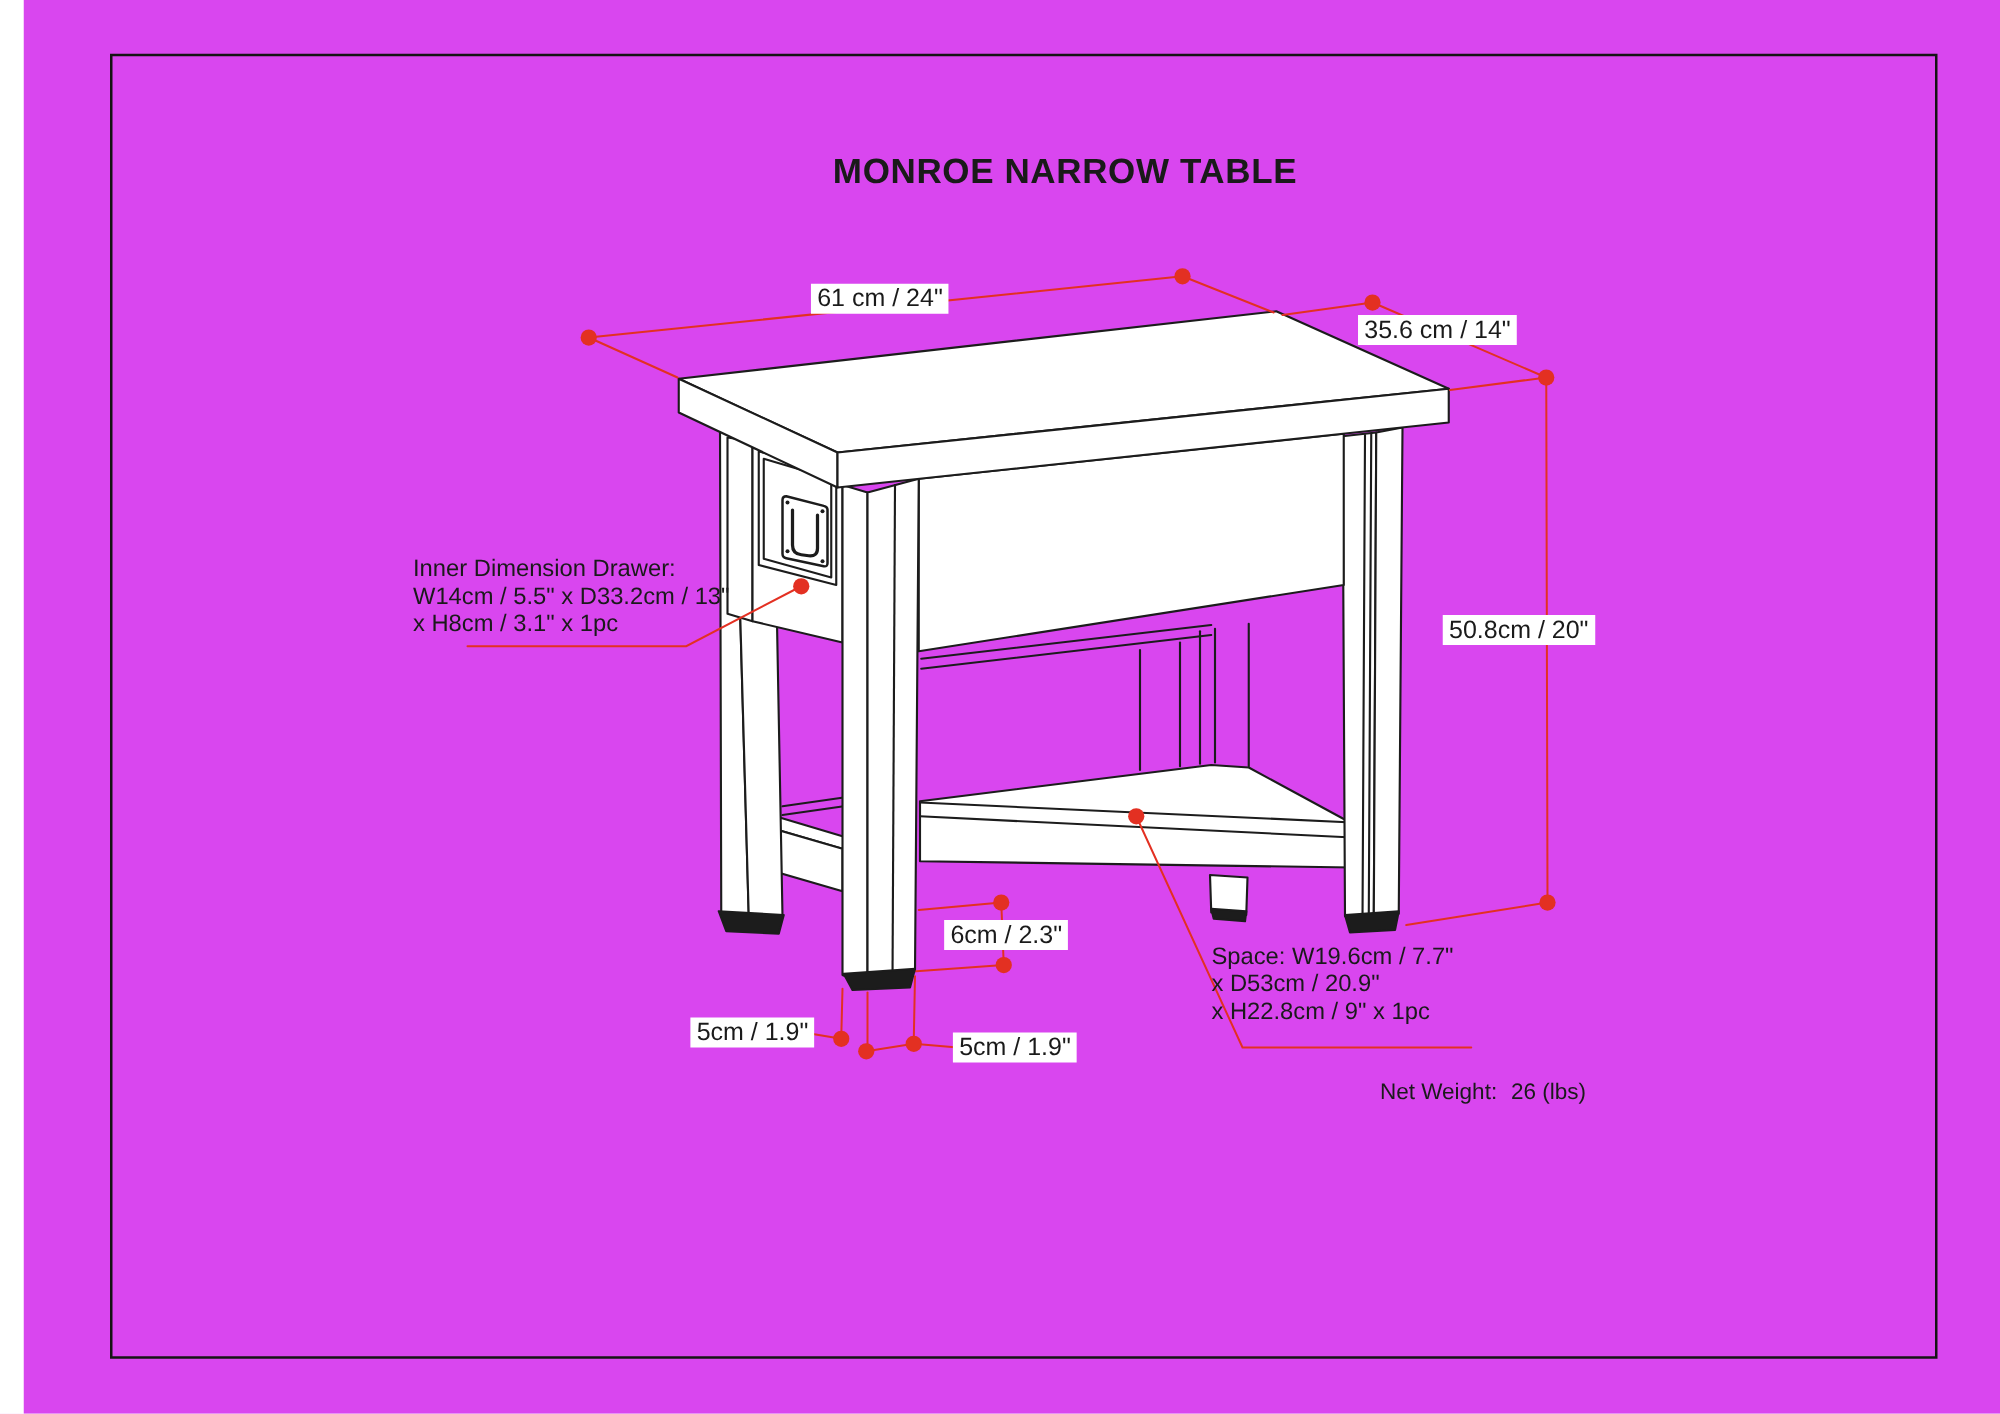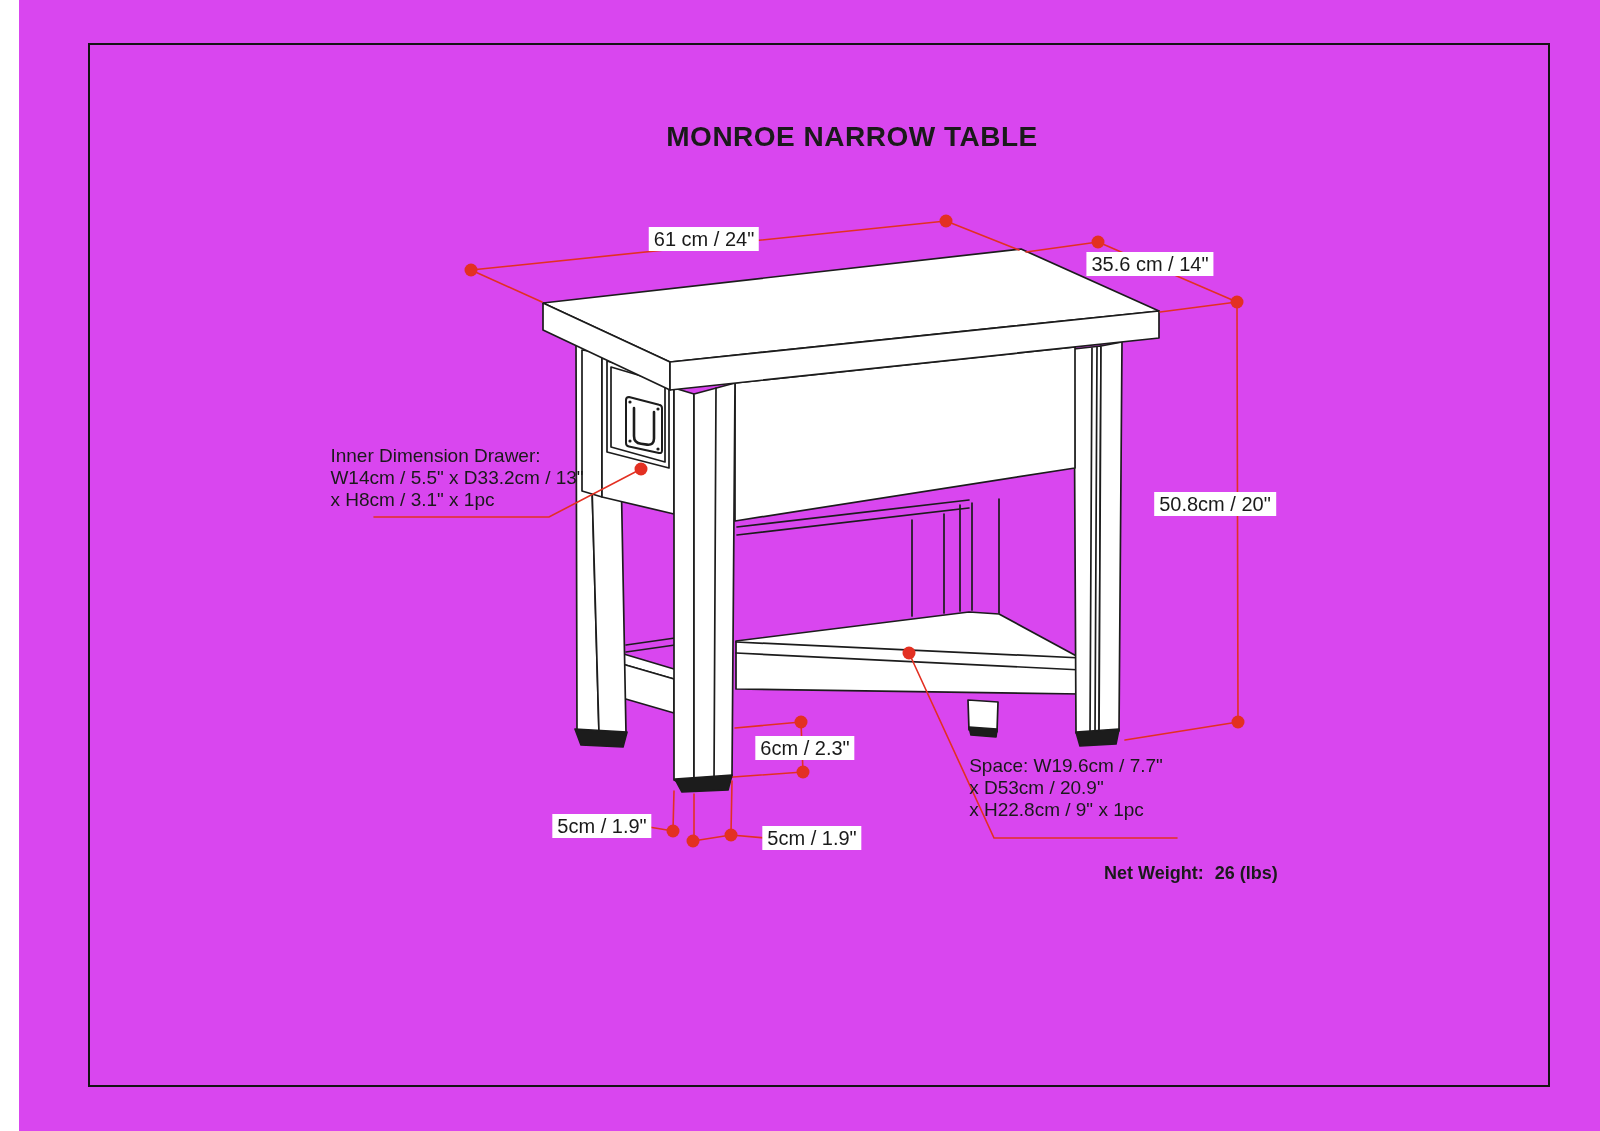--- a/index.html
+++ b/index.html
@@ -16,21 +16,21 @@
   #page-title{left:833px;top:137px;font-size:28px;font-weight:600;letter-spacing:0.5px;}
   #width-label{left:685px;top:239px;}
   #depth-label{left:1131px;top:264px;}
   #height-label{left:1196px;top:504px;}
   #clearance-label{left:786px;top:748px;}
   #foot-left-label{left:583px;top:826px;}
   #foot-right-label{left:793px;top:838px;}
   .ann{font-size:19px;line-height:22px;transform:translateX(-50%);}
   #drawer-ann{left:438px;top:445px;}
   #space-ann{left:1047px;top:755px;}
-  #net-weight{left:1085px;top:863px;font-size:18px;font-weight:700;}
+  #net-weight{left:1085px;top:863px;font-size:18px;font-weight:400;}
   #net-weight span{margin-right:6px;}
 </style>
 </head>
 <body>
 
 <div id="stage">
 
   <div id="border-frame"></div>
 
   <div id="page-title" class="lbl center">MONROE NARROW TABLE</div>

